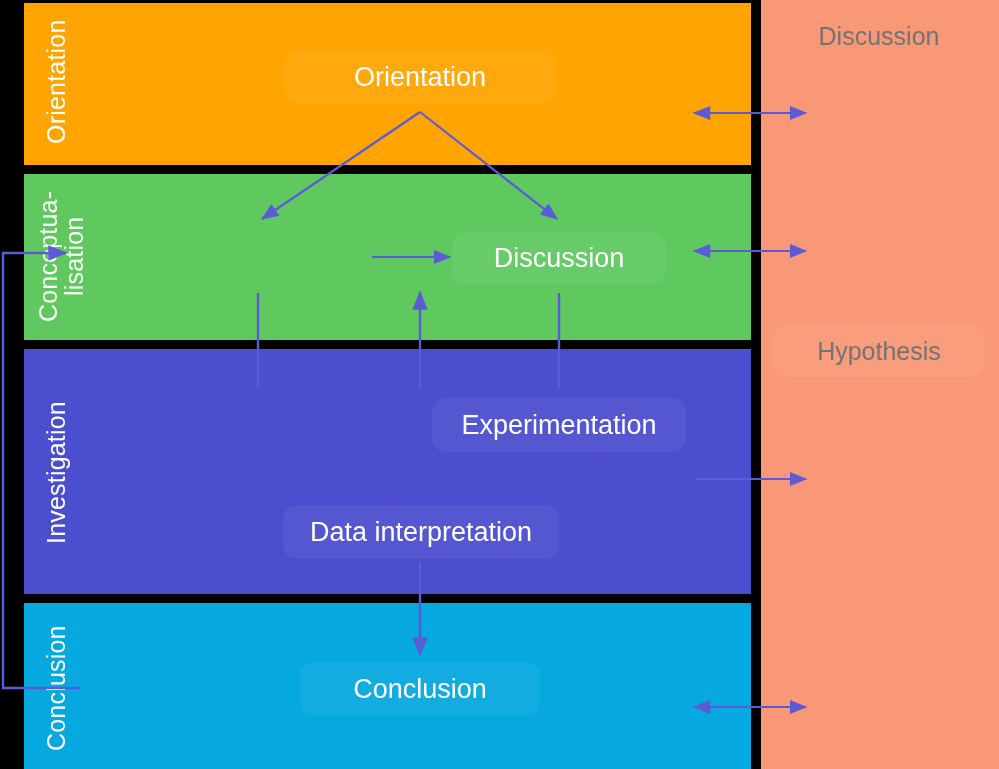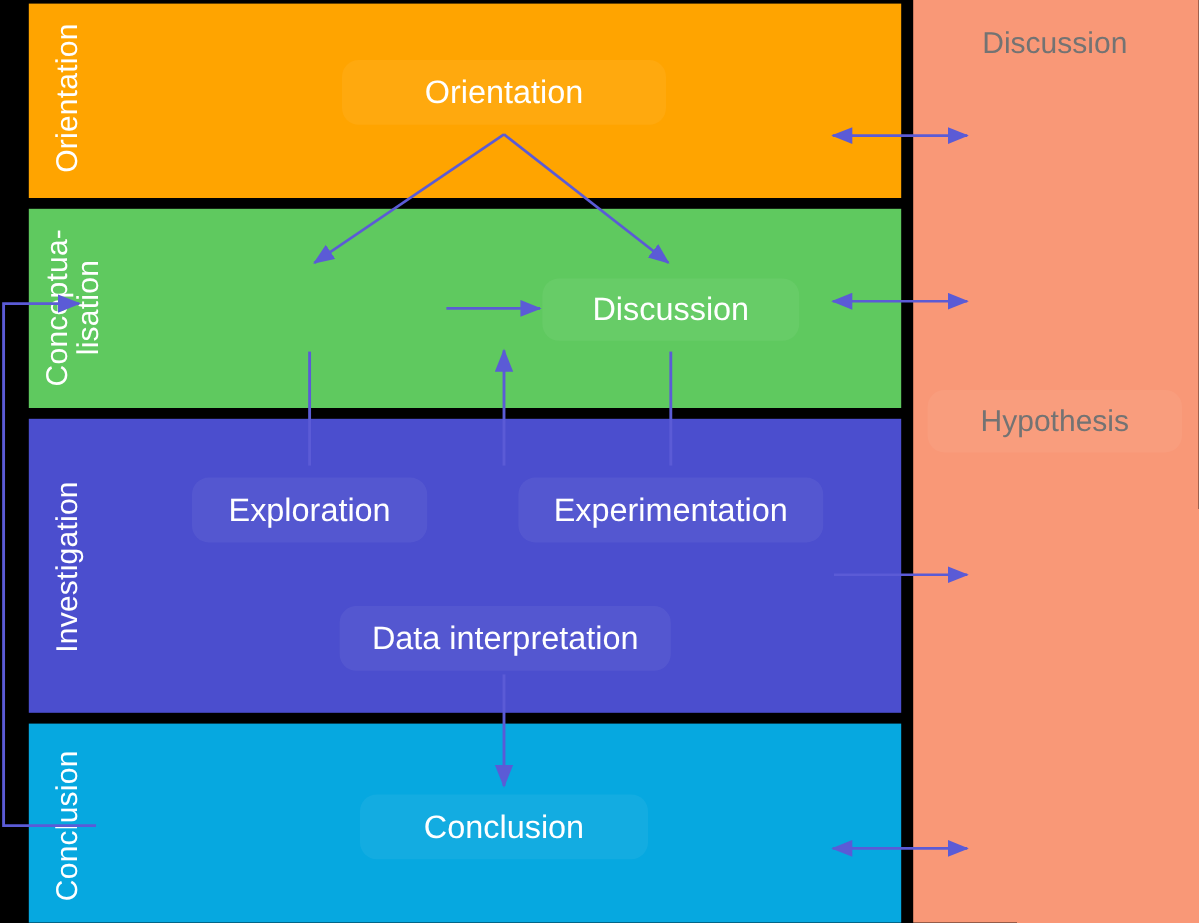--- a/index.html
+++ b/index.html
@@ -116,21 +116,20 @@
       <path d="M695,479 L806,479" stroke="#5B5BD6" stroke-width="2.2" fill="none" marker-end="url(#ah)"></path>
     </g>
 
     <g>
       <path d="M694,707 L806,707" stroke="#5B5BD6" stroke-width="2.2" fill="none" marker-start="url(#ah-start)" marker-end="url(#ah)"></path>
     </g>
   </svg>
 
   <div class="node soft n-orientation">Orientation</div>
   <div class="node soft n-hypothesis">Discussion</div>
-  <div class="node soft n-exploration">Exploration</div>
   <div class="node soft n-datainterpretation">Data interpretation</div>
   <div class="node soft n-experimentation">Experimentation</div>
   <div class="node soft n-conclusion">Conclusion</div>
 
   <div class="side-panel" style="background:none;pointer-events:none;">
     <div class="side-label s-discussion">Discussion</div>
     <div class="side-label soft s-reflection">Hypothesis</div>
   </div>
 
 </div>

